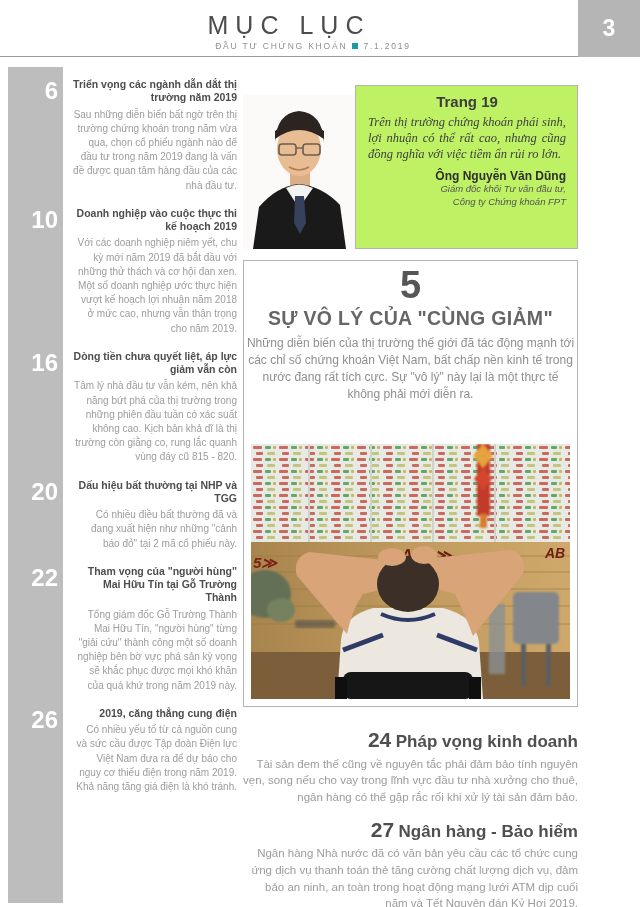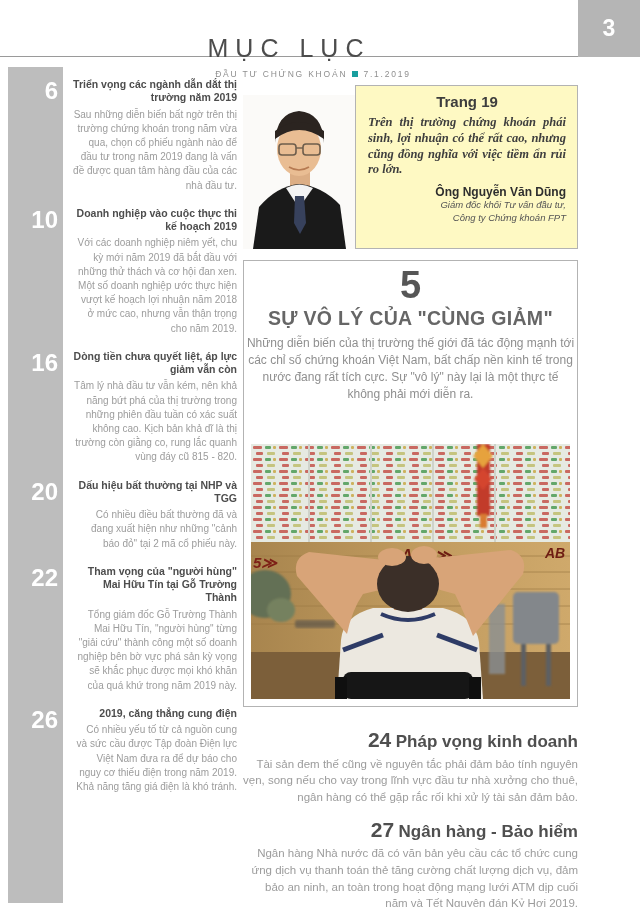--- a/index.html
+++ b/index.html
@@ -6,21 +6,21 @@
   body{
     width:640px;height:907px;position:relative;background:#ffffff;
     font-family:"Liberation Sans",sans-serif;overflow:hidden;
   }
   
   .header{
     position:absolute;left:0;top:0;width:578px;height:57px;
     border-bottom:1.5px solid #9a9a9a;text-align:center;box-sizing:border-box;
   }
   .mag-title{
-    margin:8px;padding-top:28px;font-size:25px;font-weight:400;
+    margin:0;padding-top:13px;font-size:25px;font-weight:400;
     letter-spacing:7px;color:#4c4c4c;line-height:1;
   }
   .mag-sub{
     margin-top:3px;font-size:8.5px;letter-spacing:1.8px;color:#8f8f8f;
     display:flex;align-items:center;justify-content:center;gap:5px;padding-left:48px;
   }
   .teal-sq{display:inline-block;width:6px;height:6px;background:#189e9e;}
   .pagenum-box{
     position:absolute;right:0;top:0;width:62px;height:57px;background:#b5b5b5;
     color:#ffffff;font-size:23px;font-weight:bold;
@@ -39,26 +39,26 @@
   .toc-title{font-size:10.5px;font-weight:bold;color:#4d4d4d;line-height:1.27;margin-bottom:3px;}
   .toc-sum{font-size:10px;color:#9c9c9c;line-height:1.42;}
   
   .right-col{position:absolute;left:243px;top:85px;width:335px;}
   
   .quote-feature{position:relative;height:164px;margin-bottom:11px;}
   .portrait{position:absolute;left:0;top:10px;width:113px;height:154px;}
   .qbox{
     position:absolute;left:112px;right:0;top:0;bottom:0;
     border:1px solid #b3b3b3;box-sizing:border-box;
-    padding:7px 11px 6px 12px;text-align:center;background:#fef9c3;
+    padding:7px 11px 6px 12px;text-align:center;background:#bef264;
   }
   .qtitle{font-size:15px;font-weight:bold;color:#3d3d3d;margin-bottom:5px;}
   .qtext{
     font-family:"Liberation Serif",serif;font-style:italic;font-size:12.5px;
-    color:#3e3e3e;text-align:justify;line-height:1.26;font-weight:bold;
+    color:#3e3e3e;text-align:justify;line-height:1.26;
   }
   .qauthor{text-align:right;margin-top:7px;}
   .qname{font-size:12px;font-weight:bold;color:#2e2e2e;}
   .qrole{font-size:9.5px;font-style:italic;color:#555555;line-height:1.35;}
   
   .article-card{
     position:relative;border:1px solid #b3b3b3;height:447px;box-sizing:border-box;
     text-align:center;padding-top:5px;background:#fff;
   }
   .art-num{font-size:38px;font-weight:bold;color:#565656;line-height:1.05;}

